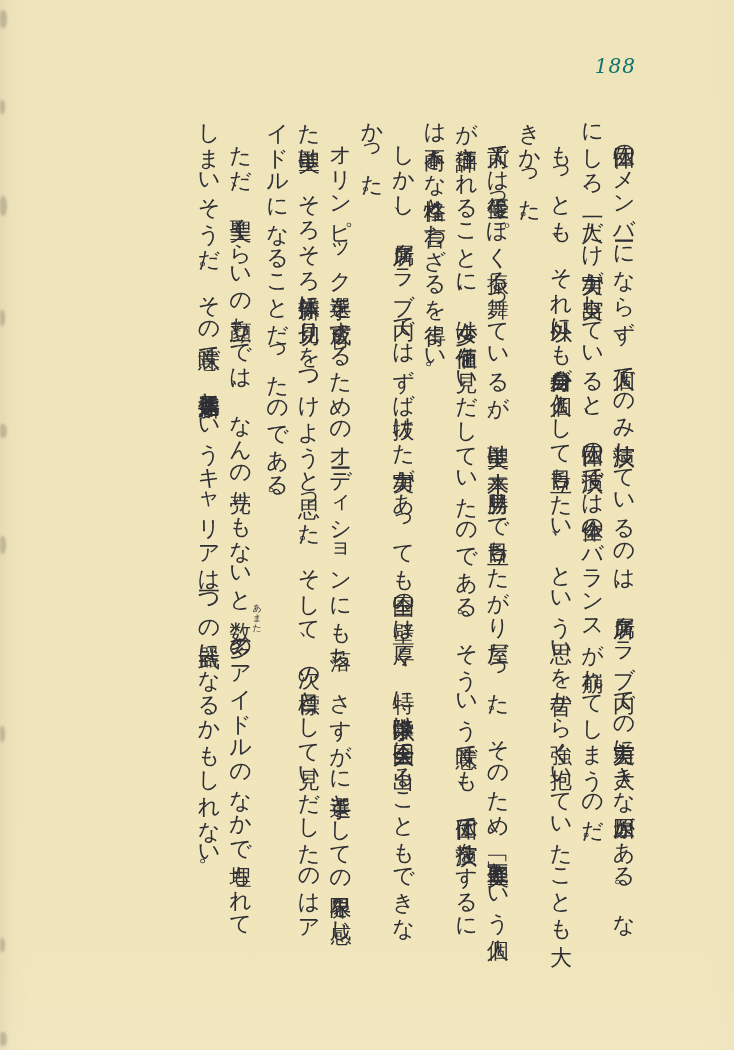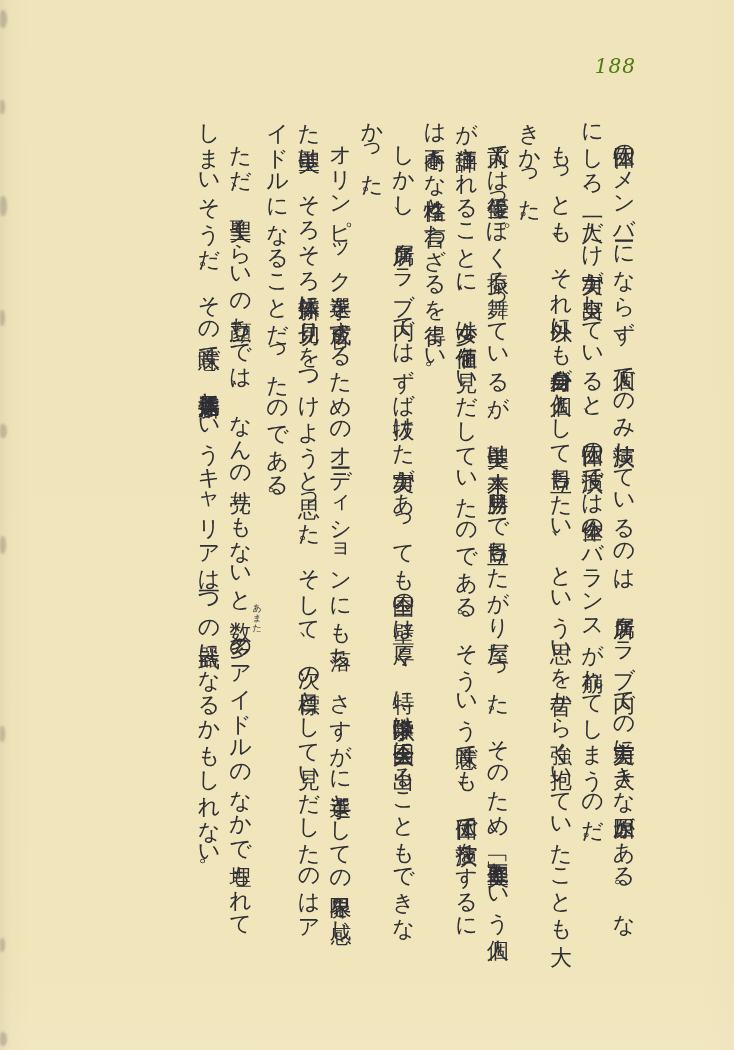--- a/index.html
+++ b/index.html
@@ -38,21 +38,21 @@
   .edge-mark:nth-child(8) { top: 938px; height: 14px; width: 5px; }
   .edge-mark:nth-child(9) { top: 1032px; height: 14px; }
 
   .page-number {
     position: absolute;
     top: 54px;
     right: 98px;
     font-size: 20px;
     font-style: italic;
     letter-spacing: 1px;
-    color: #4d7c0f;
+    color: #0f766e;
   }
 
   .text-block {
     position: absolute;
     top: 108px;
     right: 94px;
     height: 837px;
     writing-mode: vertical-rl;
     font-size: 22px;
     line-height: 31.5px;

